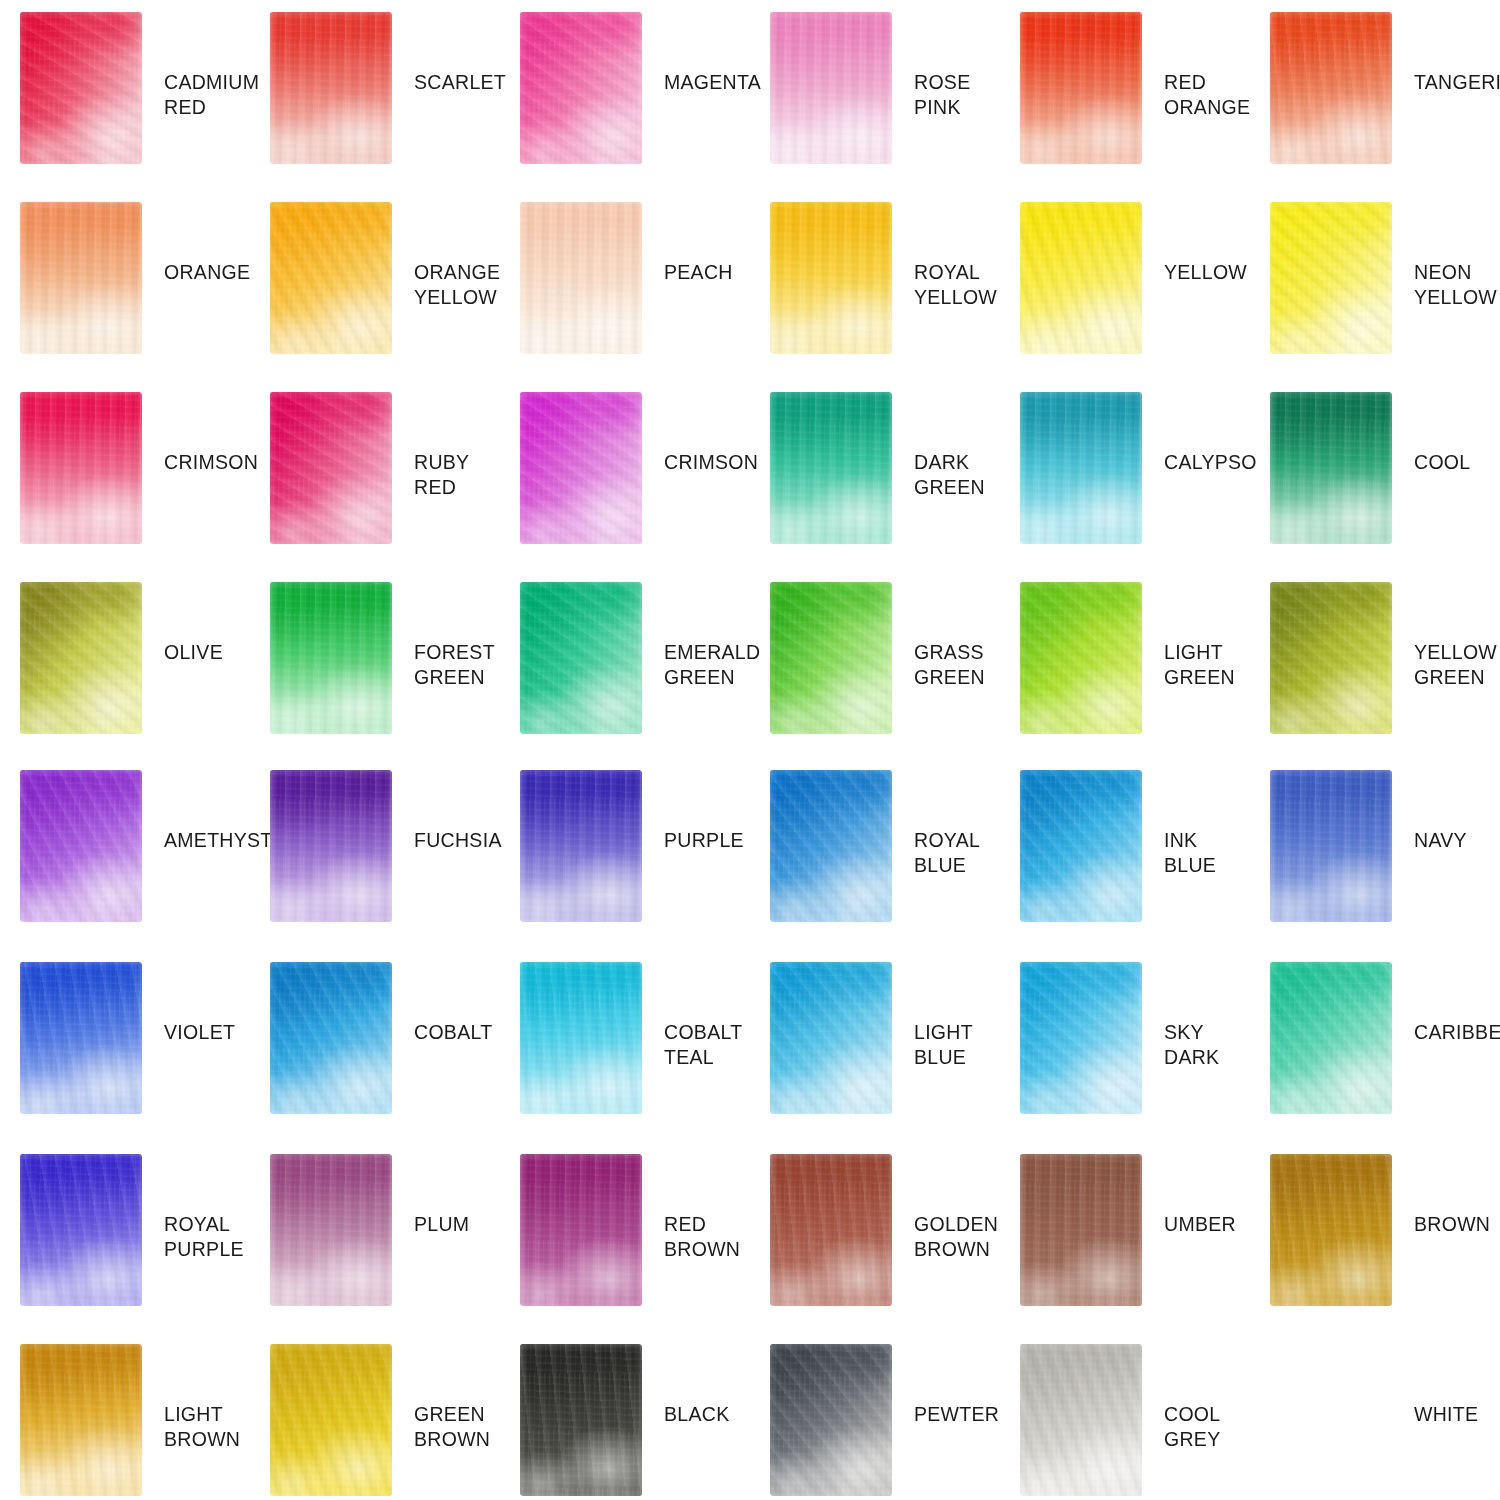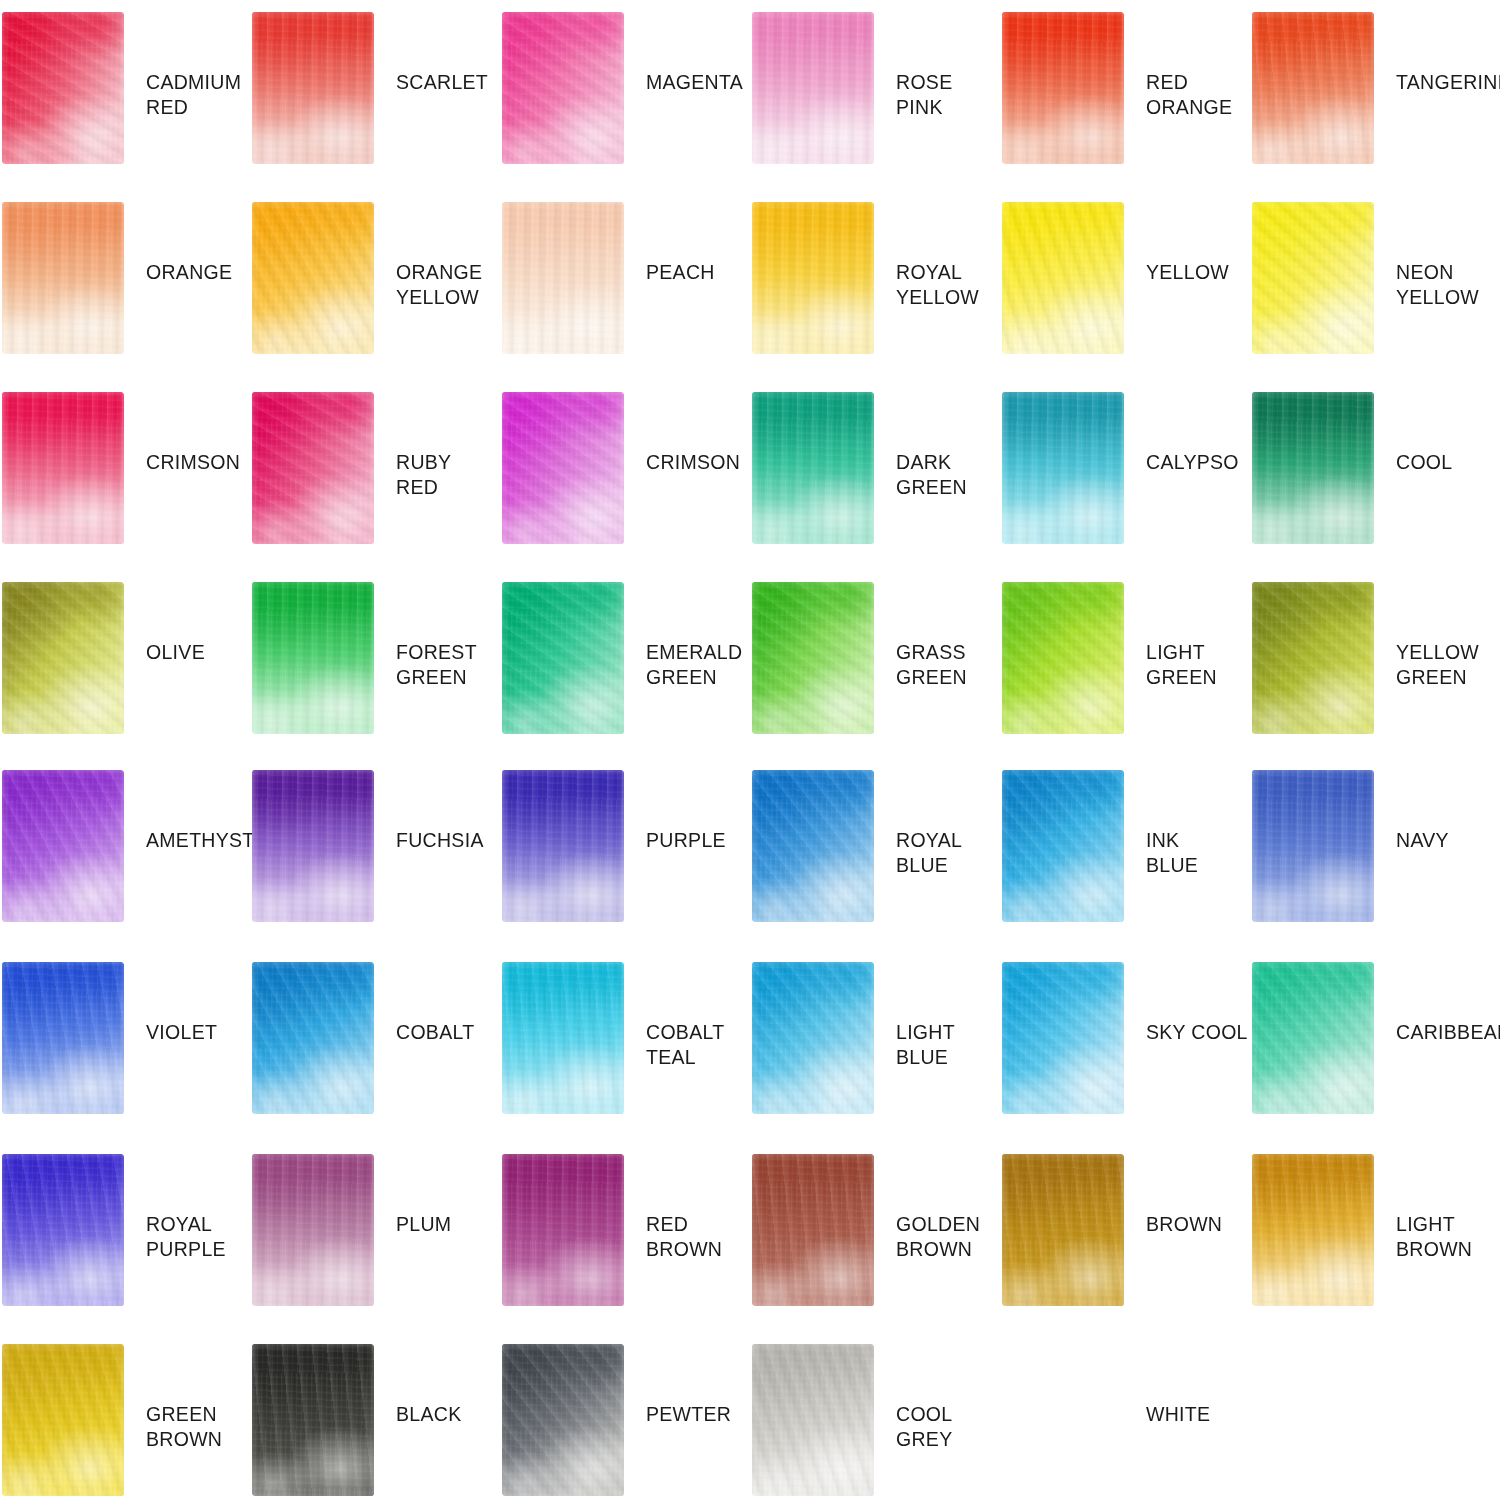--- a/index.html
+++ b/index.html
@@ -25,21 +25,21 @@
     box-sizing: border-box;
     padding: 12px 0 0 0;
   }
 
   .cell {
     position: relative;
     display: flex;
     flex-direction: row;
     align-items: flex-start;
     box-sizing: border-box;
-    padding-left: 2px;
+    padding-left: 20px;
   }
 
   .swatch-wrap {
     position: relative;
     width: 122px;
     height: 152px;
     flex: 0 0 122px;
   }
 
   .swatch {
@@ -559,21 +559,21 @@
       <div class="swatch-wrap">
         <div class="swatch">
           <div class="base" style="background: linear-gradient(128deg, rgb(22, 166, 221) 0%, rgb(22, 166, 221) 14%, rgb(82, 198, 237) 46%, rgb(191, 233, 249) 82%, rgb(191, 233, 249) 100%);"></div>
           <div class="wash1" style="background: radial-gradient(70% 45% at 22% 12%, rgb(22, 166, 221) 0%, rgba(255, 255, 255, 0) 68%), radial-gradient(55% 38% at 78% 8%, rgb(22, 166, 221) 0%, rgba(255, 255, 255, 0) 62%); opacity: 0.55;"></div>
           <div class="wash2" style="background: radial-gradient(62% 40% at 72% 82%, rgba(255, 255, 255, 0.55) 0%, rgba(255, 255, 255, 0) 70%), radial-gradient(48% 30% at 18% 92%, rgba(255, 255, 255, 0.45) 0%, rgba(255, 255, 255, 0) 72%);"></div>
           <div class="wash3" style="background: repeating-linear-gradient(40deg, rgba(255, 255, 255, 0.1) 0px, rgba(255, 255, 255, 0) 6px, rgba(0, 0, 0, 0.043) 9px, rgba(255, 255, 255, 0) 15px);"></div>
           <div class="grain"></div>
           <div class="edge"></div>
         </div>
       </div>
-      <div class="label">SKY COOL</div>
+      <div class="label">SKY DARK</div>
     </div>
     <div class="cell">
       <div class="swatch-wrap">
         <div class="swatch">
           <div class="base" style="background: linear-gradient(140deg, rgb(33, 195, 150) 0%, rgb(33, 195, 150) 14%, rgb(90, 214, 178) 46%, rgb(188, 236, 221) 82%, rgb(188, 236, 221) 100%);"></div>
           <div class="wash1" style="background: radial-gradient(70% 45% at 22% 12%, rgb(33, 195, 150) 0%, rgba(255, 255, 255, 0) 68%), radial-gradient(55% 38% at 78% 8%, rgb(33, 195, 150) 0%, rgba(255, 255, 255, 0) 62%); opacity: 0.55;"></div>
           <div class="wash2" style="background: radial-gradient(62% 40% at 72% 82%, rgba(255, 255, 255, 0.55) 0%, rgba(255, 255, 255, 0) 70%), radial-gradient(48% 30% at 18% 92%, rgba(255, 255, 255, 0.45) 0%, rgba(255, 255, 255, 0) 72%);"></div>
           <div class="wash3" style="background: repeating-linear-gradient(52deg, rgba(255, 255, 255, 0.1) 0px, rgba(255, 255, 255, 0) 6px, rgba(0, 0, 0, 0.043) 9px, rgba(255, 255, 255, 0) 15px);"></div>
           <div class="grain"></div>
           <div class="edge"></div>
@@ -628,20 +628,33 @@
           <div class="base" style="background: linear-gradient(172deg, rgb(155, 70, 53) 0%, rgb(155, 70, 53) 14%, rgb(168, 88, 70) 46%, rgb(185, 114, 100) 82%, rgb(185, 114, 100) 100%);"></div>
           <div class="wash1" style="background: radial-gradient(70% 45% at 22% 12%, rgb(155, 70, 53) 0%, rgba(255, 255, 255, 0) 68%), radial-gradient(55% 38% at 78% 8%, rgb(155, 70, 53) 0%, rgba(255, 255, 255, 0) 62%); opacity: 0.55;"></div>
           <div class="wash2" style="background: radial-gradient(62% 40% at 72% 82%, rgba(255, 255, 255, 0.55) 0%, rgba(255, 255, 255, 0) 70%), radial-gradient(48% 30% at 18% 92%, rgba(255, 255, 255, 0.45) 0%, rgba(255, 255, 255, 0) 72%);"></div>
           <div class="wash3" style="background: repeating-linear-gradient(84deg, rgba(255, 255, 255, 0.1) 0px, rgba(255, 255, 255, 0) 6px, rgba(0, 0, 0, 0.043) 9px, rgba(255, 255, 255, 0) 15px);"></div>
           <div class="grain"></div>
           <div class="edge"></div>
         </div>
       </div>
       <div class="label">GOLDEN
 BROWN</div>
+    </div>
+    <div class="cell">
+      <div class="swatch-wrap">
+        <div class="swatch">
+          <div class="base" style="background: linear-gradient(178deg, rgb(141, 87, 69) 0%, rgb(141, 87, 69) 14%, rgb(152, 97, 79) 46%, rgb(163, 112, 94) 82%, rgb(163, 112, 94) 100%);"></div>
+          <div class="wash1" style="background: radial-gradient(70% 45% at 22% 12%, rgb(141, 87, 69) 0%, rgba(255, 255, 255, 0) 68%), radial-gradient(55% 38% at 78% 8%, rgb(141, 87, 69) 0%, rgba(255, 255, 255, 0) 62%); opacity: 0.55;"></div>
+          <div class="wash2" style="background: radial-gradient(62% 40% at 72% 82%, rgba(255, 255, 255, 0.55) 0%, rgba(255, 255, 255, 0) 70%), radial-gradient(48% 30% at 18% 92%, rgba(255, 255, 255, 0.45) 0%, rgba(255, 255, 255, 0) 72%);"></div>
+          <div class="wash3" style="background: repeating-linear-gradient(90deg, rgba(255, 255, 255, 0.1) 0px, rgba(255, 255, 255, 0) 6px, rgba(0, 0, 0, 0.043) 9px, rgba(255, 255, 255, 0) 15px);"></div>
+          <div class="grain"></div>
+          <div class="edge"></div>
+        </div>
+      </div>
+      <div class="label">UMBER</div>
     </div>
     <div class="cell">
       <div class="swatch-wrap">
         <div class="swatch">
           <div class="base" style="background: linear-gradient(170deg, rgb(168, 117, 18) 0%, rgb(168, 117, 18) 14%, rgb(189, 141, 23) 46%, rgb(207, 162, 37) 82%, rgb(207, 162, 37) 100%);"></div>
           <div class="wash1" style="background: radial-gradient(70% 45% at 22% 12%, rgb(168, 117, 18) 0%, rgba(255, 255, 255, 0) 68%), radial-gradient(55% 38% at 78% 8%, rgb(168, 117, 18) 0%, rgba(255, 255, 255, 0) 62%); opacity: 0.55;"></div>
           <div class="wash2" style="background: radial-gradient(62% 40% at 72% 82%, rgba(255, 255, 255, 0.55) 0%, rgba(255, 255, 255, 0) 70%), radial-gradient(48% 30% at 18% 92%, rgba(255, 255, 255, 0.45) 0%, rgba(255, 255, 255, 0) 72%);"></div>
           <div class="wash3" style="background: repeating-linear-gradient(82deg, rgba(255, 255, 255, 0.1) 0px, rgba(255, 255, 255, 0) 6px, rgba(0, 0, 0, 0.043) 9px, rgba(255, 255, 255, 0) 15px);"></div>
           <div class="grain"></div>
           <div class="edge"></div>

